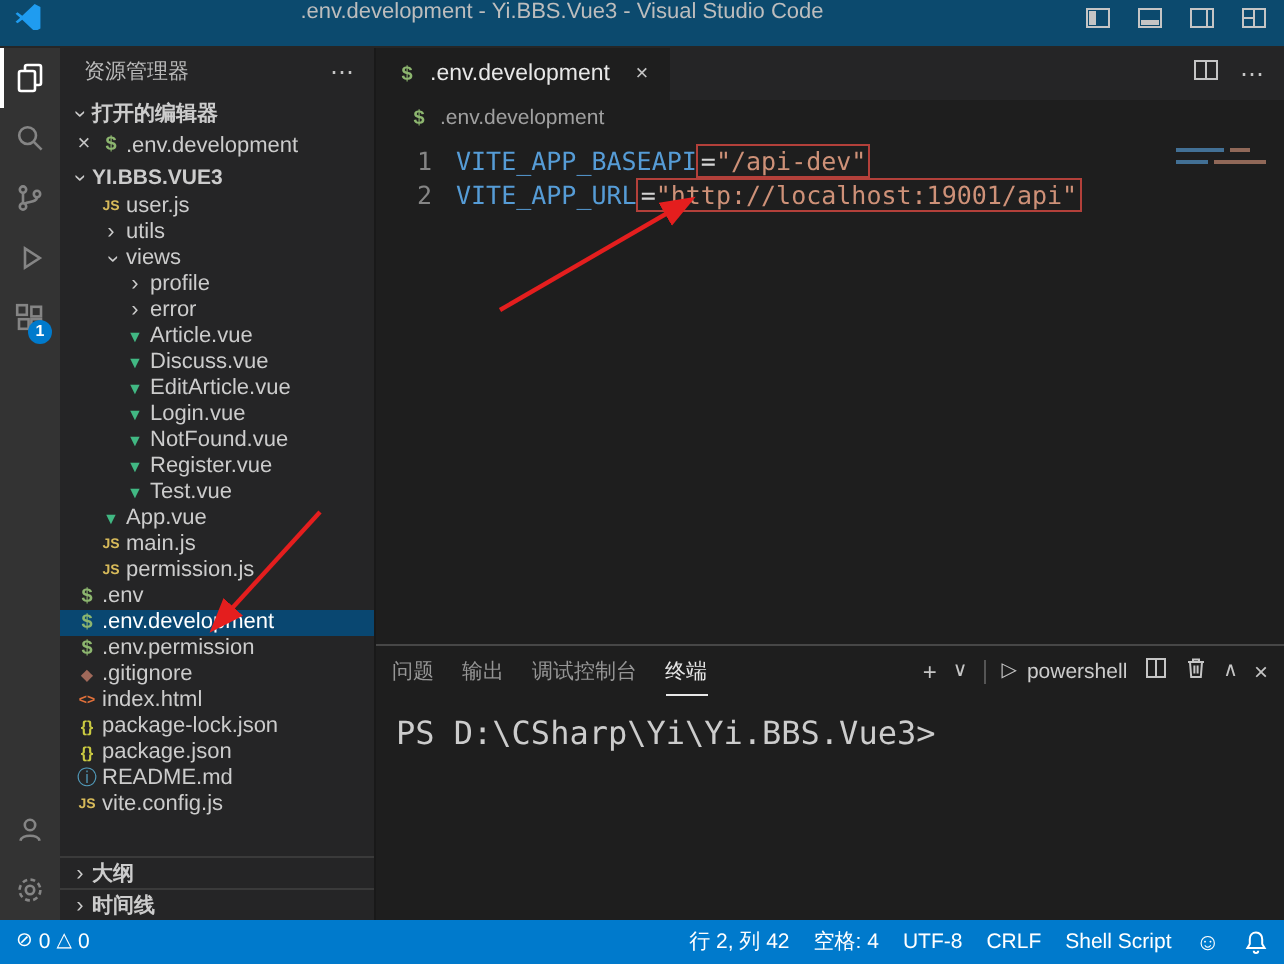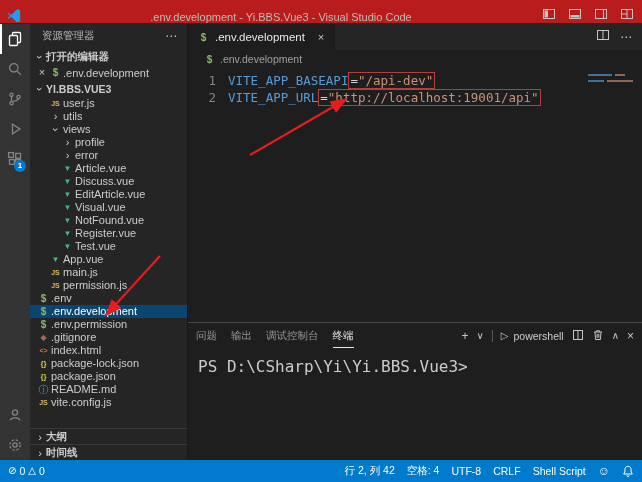--- a/index.html
+++ b/index.html
@@ -1,21 +1,21 @@
 <!DOCTYPE html>
 <html><head>
 <meta charset="utf-8">
 <style>
   * { margin:0; padding:0; box-sizing:border-box; }
   html,body { width:642px; height:482px; overflow:hidden; background:#1e1e1e; }
   body { font-family:"Liberation Sans","DejaVu Sans",sans-serif; color:#cccccc; }
   .app { position:relative; width:642px; height:482px; display:flex; flex-direction:column; }
 
   
-  .titlebar { height:24px; background:#b91c1c; display:flex; align-items:flex-end; padding:0 6px; flex:none; border-bottom:1px solid #262626; }
+  .titlebar { height:24px; background:#0c4a6e; display:flex; align-items:flex-start; padding:0 6px; flex:none; border-bottom:1px solid #262626; }
   .logo { width:16px; height:16px; display:flex; align-items:center; justify-content:center; flex:none; }
   .win-title { flex:1; text-align:center; font-size:11px; color:#bdbdbd; white-space:nowrap; overflow:hidden; }
   .tb-actions { display:flex; gap:8px; align-items:center; flex:none; }
   .tb-btn { width:18px; height:18px; display:flex; align-items:center; justify-content:center; }
   .tb-btn svg { stroke:#c5c5c5; fill:none; stroke-width:1; }
   .tb-btn svg .f { fill:#c5c5c5; stroke:none; }
 
   
   .main { flex:1; display:flex; min-height:0; }
 
@@ -257,21 +257,21 @@
           </div>
 
           <div class="row" data-indent="3">
             <span class="slot" data-icon="vue" data-chevron=""></span>
             <span class="fname">EditArticle.vue</span>
           </div>
 
 
           <div class="row" data-indent="3">
             <span class="slot" data-icon="vue" data-chevron=""></span>
-            <span class="fname">Visual.vue</span>
+            <span class="fname">Login.vue</span>
           </div>
 
           <div class="row" data-indent="3">
             <span class="slot" data-icon="vue" data-chevron=""></span>
             <span class="fname">NotFound.vue</span>
           </div>
 
           <div class="row" data-indent="3">
             <span class="slot" data-icon="vue" data-chevron=""></span>
             <span class="fname">Register.vue</span>

